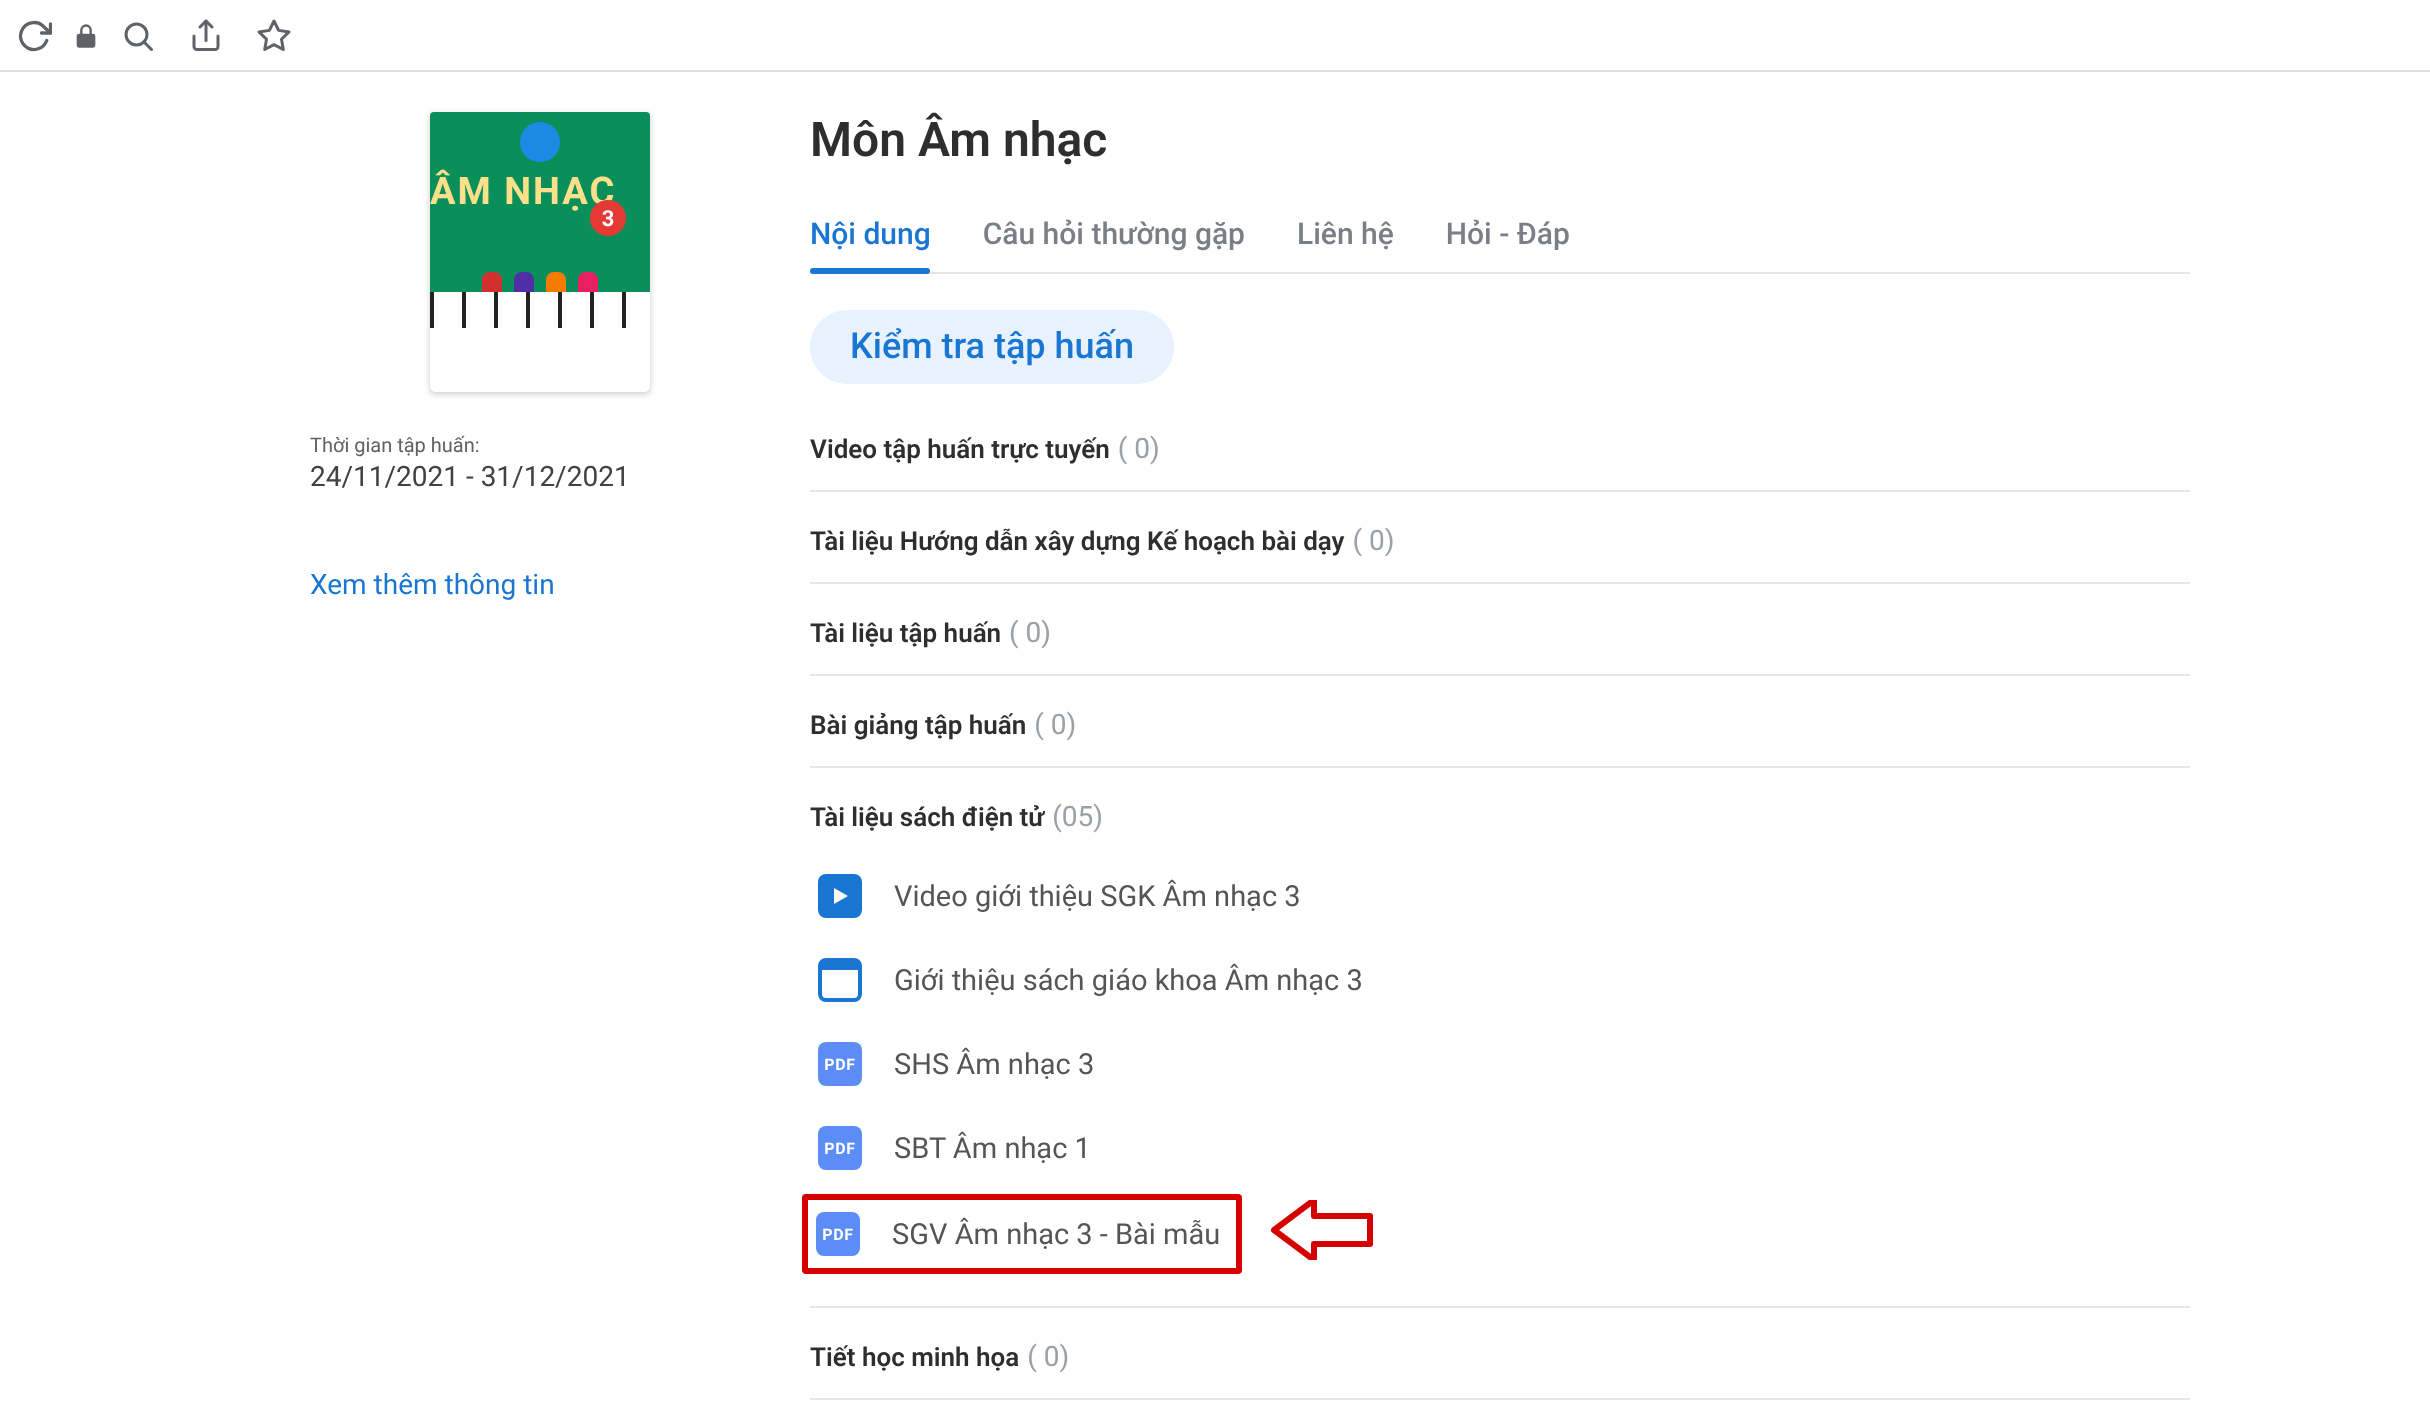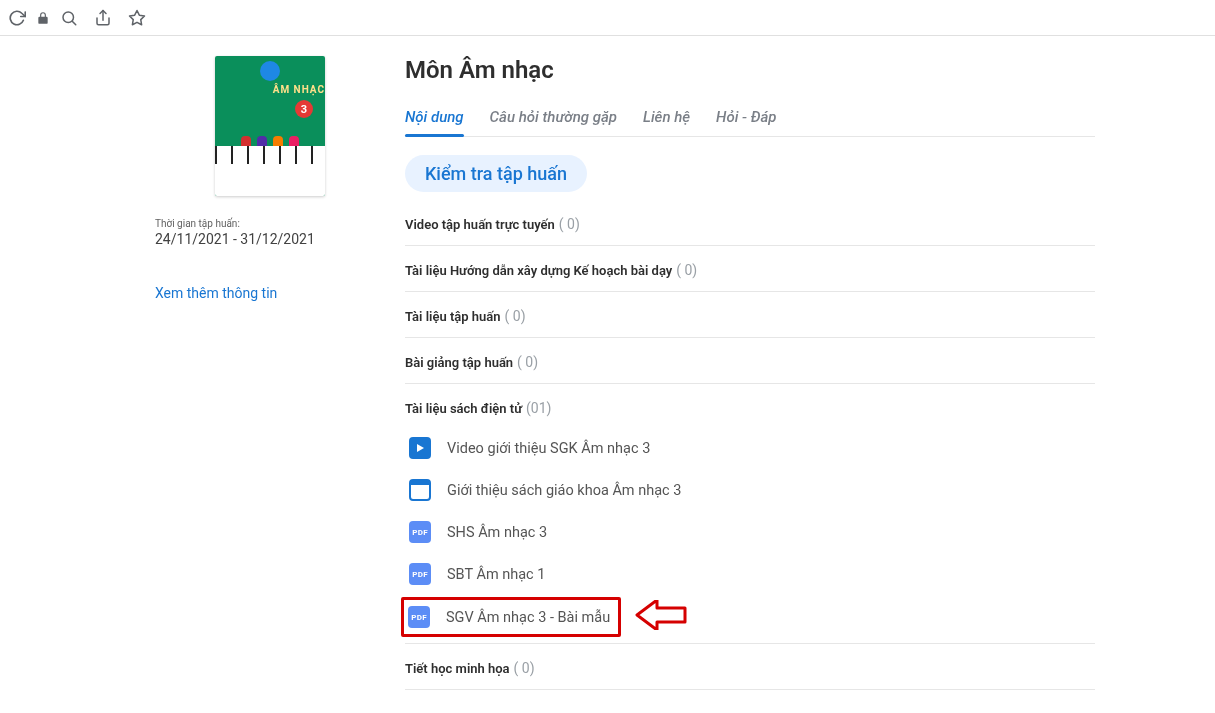--- a/index.html
+++ b/index.html
@@ -61,23 +61,22 @@
     overflow: hidden;
     box-shadow: 0 1px 3px rgba(0,0,0,.2);
   }
   .book-cover .top-circle {
     position:absolute; top:5px; left:50%; transform:translateX(-50%);
     width:20px; height:20px; border-radius:50%;
     background:#1e88e5;
   }
   .book-cover .title {
     position:absolute; top:28px; left:0; right:0;
-    text-align:right; color:#ffe08a; font-weight:700; font-size:10px;
+    text-align:left; color:#ffe08a; font-weight:700; font-size:19px;
     letter-spacing:1px;
-    padding-left:14px;
   }
   .book-cover .grade {
     position:absolute; top:44px; right:12px;
     width:18px; height:18px; border-radius:50%;
     background:#e53935; color:#fff; font-size:11px; font-weight:700;
     display:flex; align-items:center; justify-content:center;
   }
   .book-cover .piano {
     position:absolute; bottom:0; left:0; right:0; height:50px;
     background:#fff;
@@ -107,21 +106,21 @@
   .link-more{
     color:#1976d2; font-size:14px; cursor:pointer;
   }
 
   
   .main { flex:1; padding-right:120px; }
   .page-title{
     font-size:24px; font-weight:600; color:#2e2e2e; margin-bottom:16px;
   }
   .tabs{
-    display:flex; gap:26px; border-bottom:1px solid #e6e6e6; font-size:15px;font-style:italic;
+    display:flex; gap:26px; border-bottom:1px solid #e6e6e6; font-size:15px;
   }
   .tab{
     padding:8px 0 10px; color:#7a7f87; cursor:pointer; font-weight:500;
     position:relative;
   }
   .tab.active{ color:#1976d2; }
   .tab.active::after{
     content:""; position:absolute; bottom:-1px; left:0; right:0; height:3px;
     background:#1976d2; border-radius:2px;
   }
@@ -133,21 +132,21 @@
   .section{
     border-bottom:1px solid #e6e6e6; padding:14px 0 12px;
   }
   .section-title{
     font-size:13px; font-weight:600; color:#2e2e2e;
   }
   .count{
     color:#9aa0a6; font-weight:400; font-size:14px;
   }
   .items{
-    padding:4px 0 4px;
+    padding:4px 0 14px;
     text-align:center;
   }
   .item{
     display:flex; align-items:center; gap:16px;
     padding:10px 4px; color:#555; font-size:14.5px; cursor:pointer;
   }
   .item .icon{
     width:22px; height:22px; border-radius:4px;
     display:flex; align-items:center; justify-content:center;
     flex-shrink:0;
@@ -261,21 +260,21 @@
       <span class="count">( 0)</span>
     </div>
     
     <div class="section">
       <span class="section-title">Bài giảng tập huấn</span>
       <span class="count">( 0)</span>
     </div>
     
     <div class="section no-bottom" style="border-bottom:none; padding-bottom:6px;">
       <span class="section-title">Tài liệu sách điện tử</span>
-      <span class="count">(01)</span>
+      <span class="count">(05)</span>
     </div>
     <div class="items" style="border-bottom:1px solid #e6e6e6;">
       <div class="item">
         <span class="icon video">
           <svg width="10" height="10" viewBox="0 0 10 10">
               <polygon points="2,1 9,5 2,9"></polygon>
             </svg>
         </span>
         <span>Video giới thiệu SGK Âm nhạc 3</span>
       </div>

